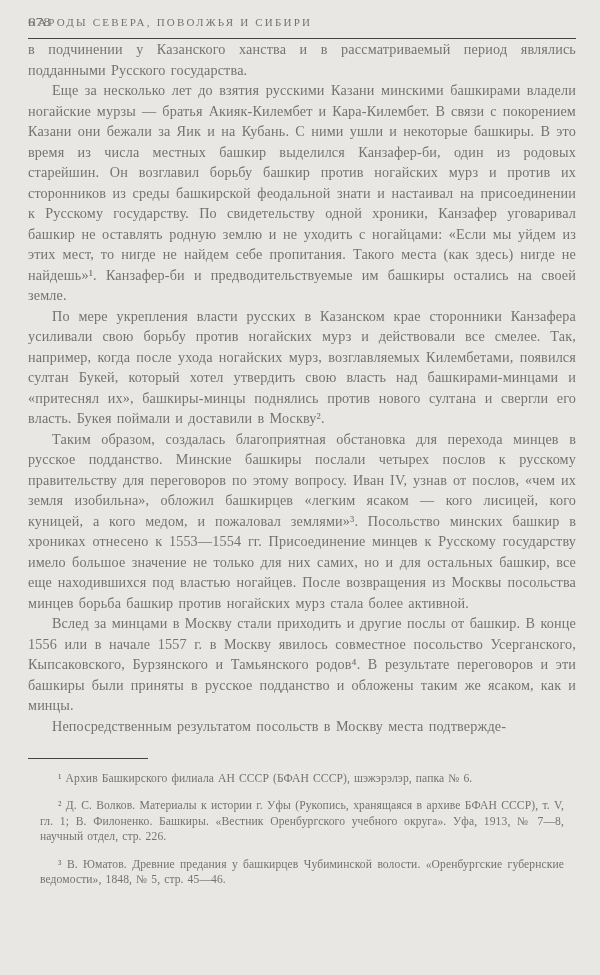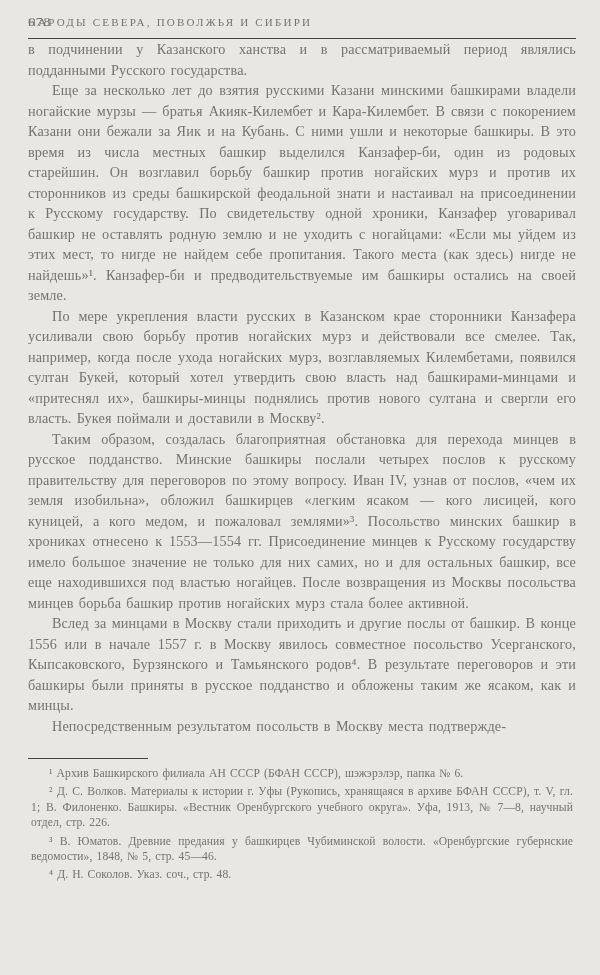--- a/index.html
+++ b/index.html
@@ -59,21 +59,21 @@
   .footnotes {
     margin-top: 22px;
   }
   .footnote-rule {
     border: none;
     border-top: 1px solid #454442;
     width: 120px;
     margin: 0 0 7px 0;
   }
   .footnotes p {
-    margin: 3px;
+    margin: 12px;
     font-size: 11.6px;
     line-height: 15.4px;
     text-align: justify;
     text-indent: 18px;
     letter-spacing: 0.1px;
     word-spacing: 1px;
   }
 </style>
 </head>
 <body>
@@ -94,16 +94,15 @@
     <p>Таким образом, создалась благоприятная обстановка для перехода минцев в русское подданство. Минские башкиры послали четырех послов к русскому правительству для переговоров по этому вопросу. Иван IV, узнав от послов, «чем их земля изобильна», обложил башкирцев «легким ясаком — кого лисицей, кого куницей, а кого медом, и пожаловал землями»³. Посольство минских башкир в хрониках отнесено к 1553—1554 гг. Присоединение минцев к Русскому государству имело большое значение не только для них самих, но и для остальных башкир, все еще находившихся под властью ногайцев. После возвращения из Москвы посольства минцев борьба башкир против ногайских мурз стала более активной.</p>
     <p>Вслед за минцами в Москву стали приходить и другие послы от башкир. В конце 1556 или в начале 1557 г. в Москву явилось совместное посольство Усерганского, Кыпсаковского, Бурзянского и Тамьянского родов⁴. В результате переговоров и эти башкиры были приняты в русское подданство и обложены таким же ясаком, как и минцы.</p>
     <p>Непосредственным результатом посольств в Москву места подтвержде-</p>
   </div>
 
   <div class="footnotes">
     <hr class="footnote-rule">
     <p>¹ Архив Башкирского филиала АН СССР (БФАН СССР), шэжэрэлэр, папка № 6.</p>
     <p>² Д. С. Волков. Материалы к истории г. Уфы (Рукопись, хранящаяся в архиве БФАН СССР), т. V, гл. 1; В. Филоненко. Башкиры. «Вестник Оренбургского учебного округа». Уфа, 1913, № 7—8, научный отдел, стр. 226.</p>
     <p>³ В. Юматов. Древние предания у башкирцев Чубиминской волости. «Оренбургские губернские ведомости», 1848, № 5, стр. 45—46.</p>
-    <p>⁴ Д. Н. Соколов. Указ. соч., стр. 48.</p>
   </div>
 
 </div>
 
 </body></html>

